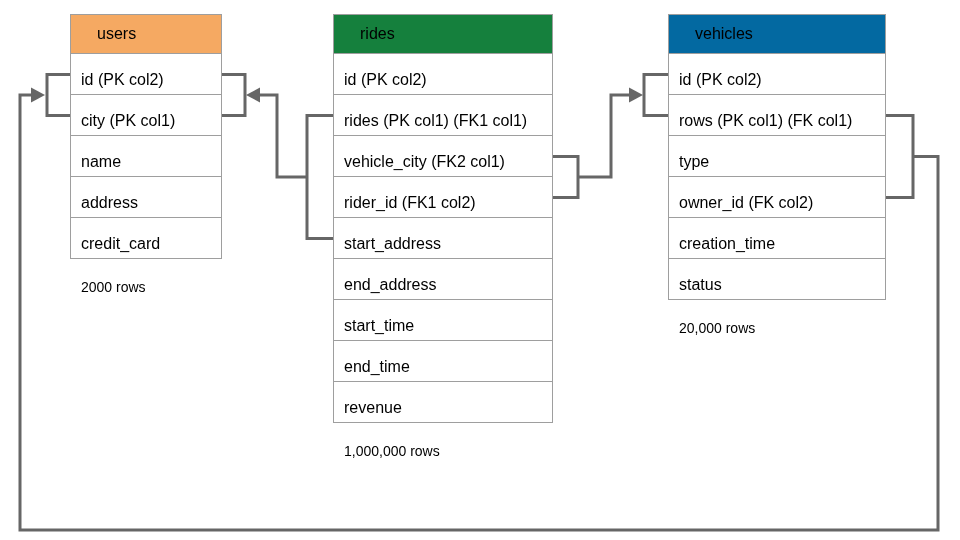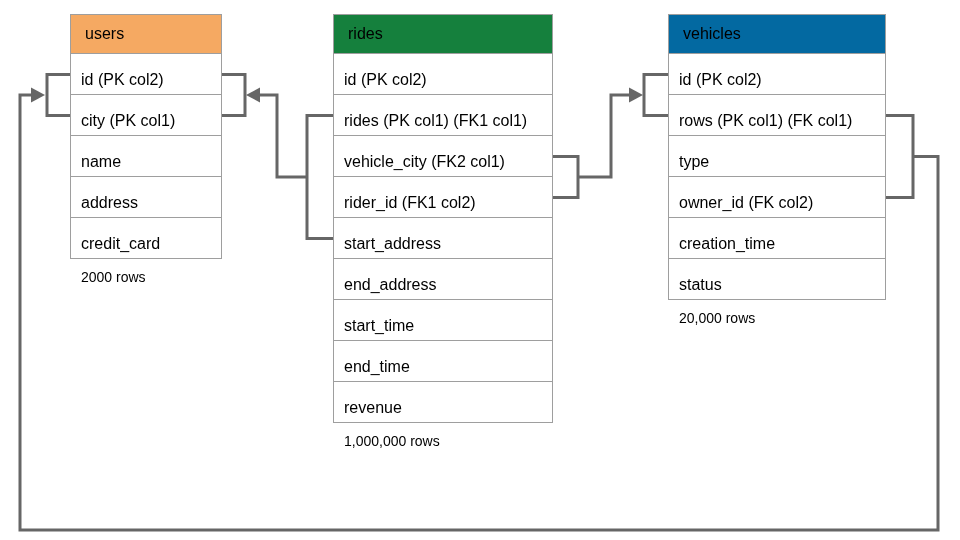--- a/index.html
+++ b/index.html
@@ -29,39 +29,39 @@
     font-size: 16px;
     color: #000000;
   }
   .table-users    { left: 70px;  width: 152px; }
   .table-rides    { left: 333px; width: 220px; }
   .table-vehicles { left: 668px; width: 218px; }
   .thead {
     box-sizing: border-box;
     height: 40px;
     line-height: 38px;
-    padding: 0 14px;
+    padding: 0 26px;
     border: 1px solid #9e9e9e;
     background: #f5a962;
     white-space: nowrap;
     overflow: hidden;
   }
   .trow {
     box-sizing: border-box;
     height: 41px;
     line-height: 40px;
     padding: 6px 10px;
     border: 1px solid #9e9e9e;
     border-top: none;
     background: #ffffff;
     white-space: nowrap;
     overflow: hidden;
   }
   .rowcount {
-    margin-top: 10px;
+    margin-top: 20px;
     padding-left: 11px;
     font-size: 14px;
     color: #000000;
     background: transparent;
     border: none;
   }
 </style>
 </head>
 <body>
 

